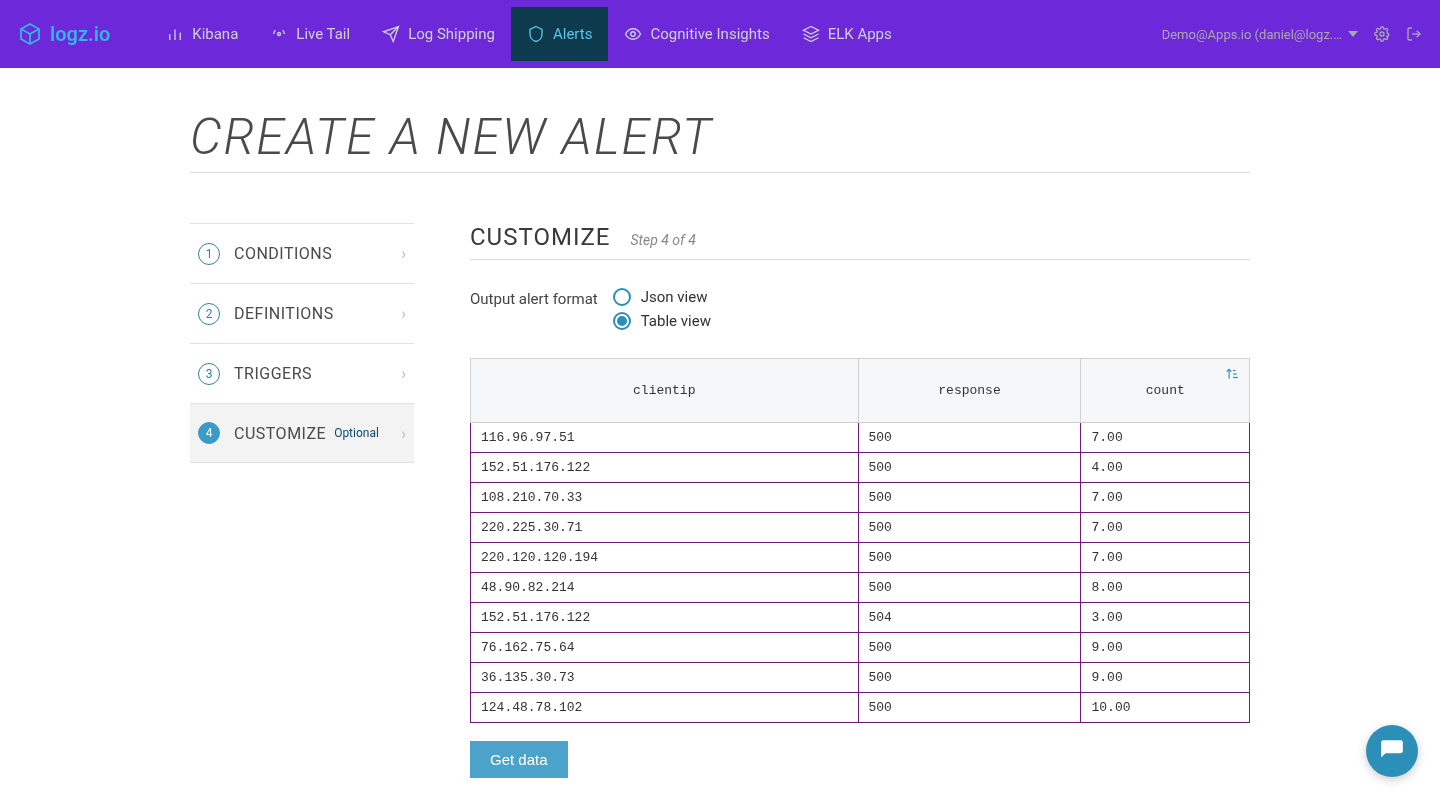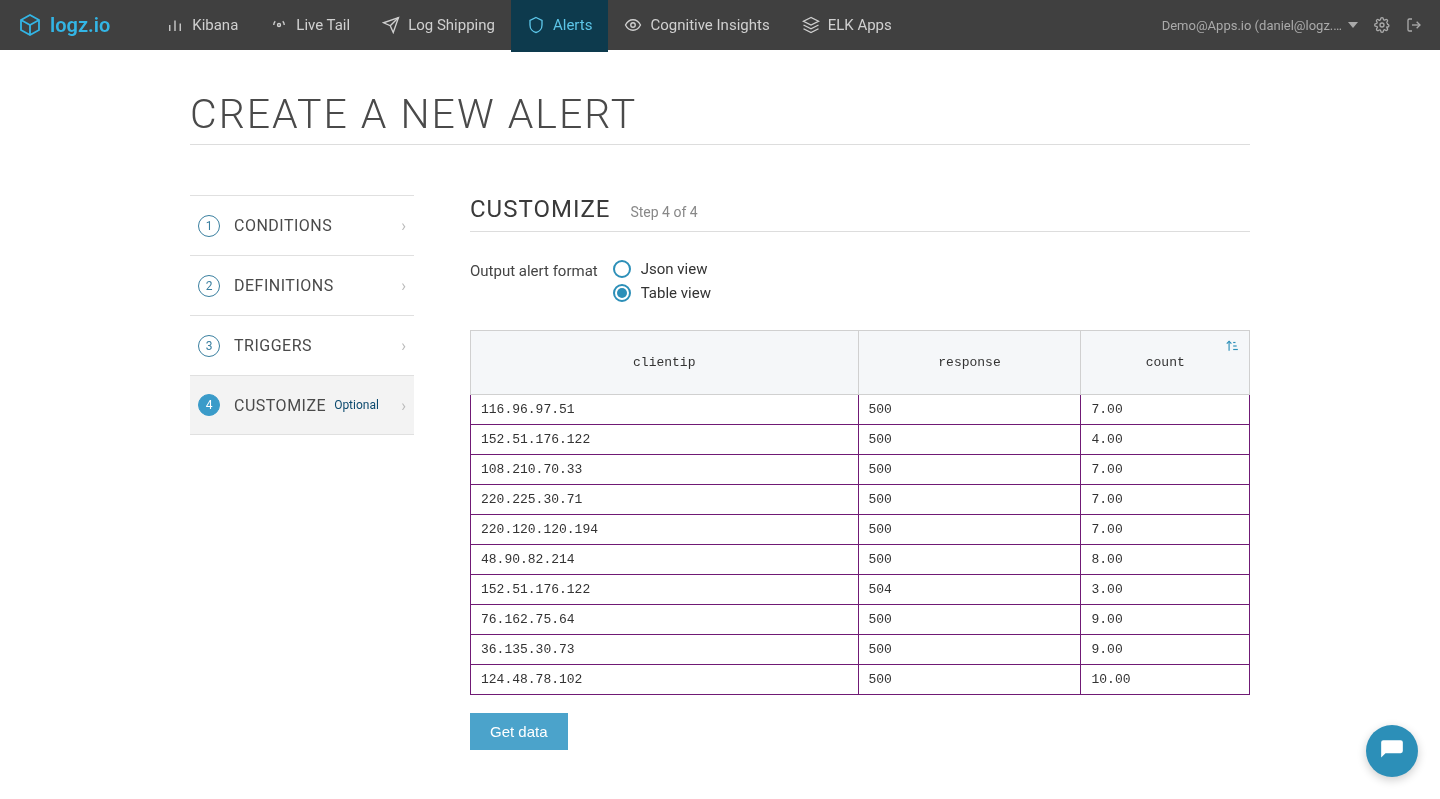--- a/index.html
+++ b/index.html
@@ -1,43 +1,43 @@
 <!DOCTYPE html>
 <html><head>
 <meta charset="utf-8">
 <style>
 *{margin:0;padding:0;box-sizing:border-box;}
 body{font-family:-apple-system,BlinkMacSystemFont,"Segoe UI",Roboto,sans-serif;background:#fff;color:#333;}
-.topbar{height:50px;background:#404040;display:flex;align-items:center;padding:0 18px;}
+.topbar{height:68px;background:#6d28d9;display:flex;align-items:center;padding:0 18px;}
 .logo{display:flex;align-items:center;color:#33b5e5;font-size:20px;font-weight:600;margin-right:40px;}
 .logo svg{margin-right:8px;}
 .nav{display:flex;align-items:center;height:100%;}
 .nav-item{display:flex;align-items:center;height:54px;padding:0 16px;color:#d0d0d0;font-size:15px;cursor:pointer;gap:8px;}
 .nav-item.active{background:#0d3a4d;color:#5cc5e8;}
 .topbar-right{margin-left:auto;display:flex;align-items:center;gap:16px;color:#aaa;font-size:13px;}
 .user-menu{display:flex;align-items:center;gap:6px;cursor:pointer;}
 
 .container{max-width:1060px;margin:0 auto;padding:40px 0 80px;}
-.page-title{font-size:41px;font-weight:300;letter-spacing:2px;color:#4a4a4a;padding-bottom:6px;border-bottom:1px solid #ddd;margin-bottom:50px;}
+.page-title{font-size:50px;font-weight:300;letter-spacing:2px;color:#4a4a4a;padding-bottom:6px;border-bottom:1px solid #ddd;margin-bottom:50px;font-style:italic;}
 
 .layout{display:flex;gap:56px;}
 .steps{width:224px;flex-shrink:0;}
 .step{display:flex;align-items:center;height:60px;border-top:1px solid #e0e0e0;padding:0 8px;cursor:pointer;position:relative;}
 .step:last-child{border-bottom:1px solid #e0e0e0;}
 .step.active{background:#f3f3f3;}
 .step-num{width:22px;height:22px;border:1.5px solid #3a7fa0;border-radius:50%;display:flex;align-items:center;justify-content:center;font-size:12px;color:#3a7fa0;margin-right:14px;}
 .step.active .step-num{background:#3a9bc9;border-color:#3a9bc9;color:#fff;}
 .step-label{font-size:16px;color:#4a4a4a;letter-spacing:0.5px;}
 .step-optional{font-size:12px;color:#0c4a6e;margin-left:8px;}
 .step-chevron{position:absolute;right:8px;color:#bbb;}
 
 .main{flex:1;}
 .section-head{display:flex;align-items:baseline;border-bottom:1px solid #ddd;padding-bottom:8px;margin-bottom:28px;}
 .section-title{font-size:24px;font-weight:400;letter-spacing:1px;color:#3a3a3a;margin-right:20px;}
-.section-sub{font-size:14px;color:#888;}
+.section-sub{font-size:14px;color:#888;font-style:italic;}
 
 .format-row{display:flex;align-items:flex-start;gap:15px;margin-bottom:28px;}
 .format-label{font-size:15px;color:#444;padding-top:2px;}
 .radios{display:flex;flex-direction:column;gap:6px;}
 .radio{display:flex;align-items:center;gap:10px;font-size:15px;color:#333;cursor:pointer;}
 .radio-dot{width:18px;height:18px;border:2px solid #2c8fb8;border-radius:50%;display:flex;align-items:center;justify-content:center;}
 .radio-dot.checked::after{content:"";width:10px;height:10px;background:#2c8fb8;border-radius:50%;}
 
 .data-table{width:100%;border-collapse:collapse;border:1px solid #d0d0d0;font-family:"Courier New",monospace;font-size:13px;}
 .data-table thead th{background:#f5f7f9;border:1px solid #d0d0d0;padding:24px 8px;font-weight:400;font-family:"Courier New",monospace;position:relative;}

